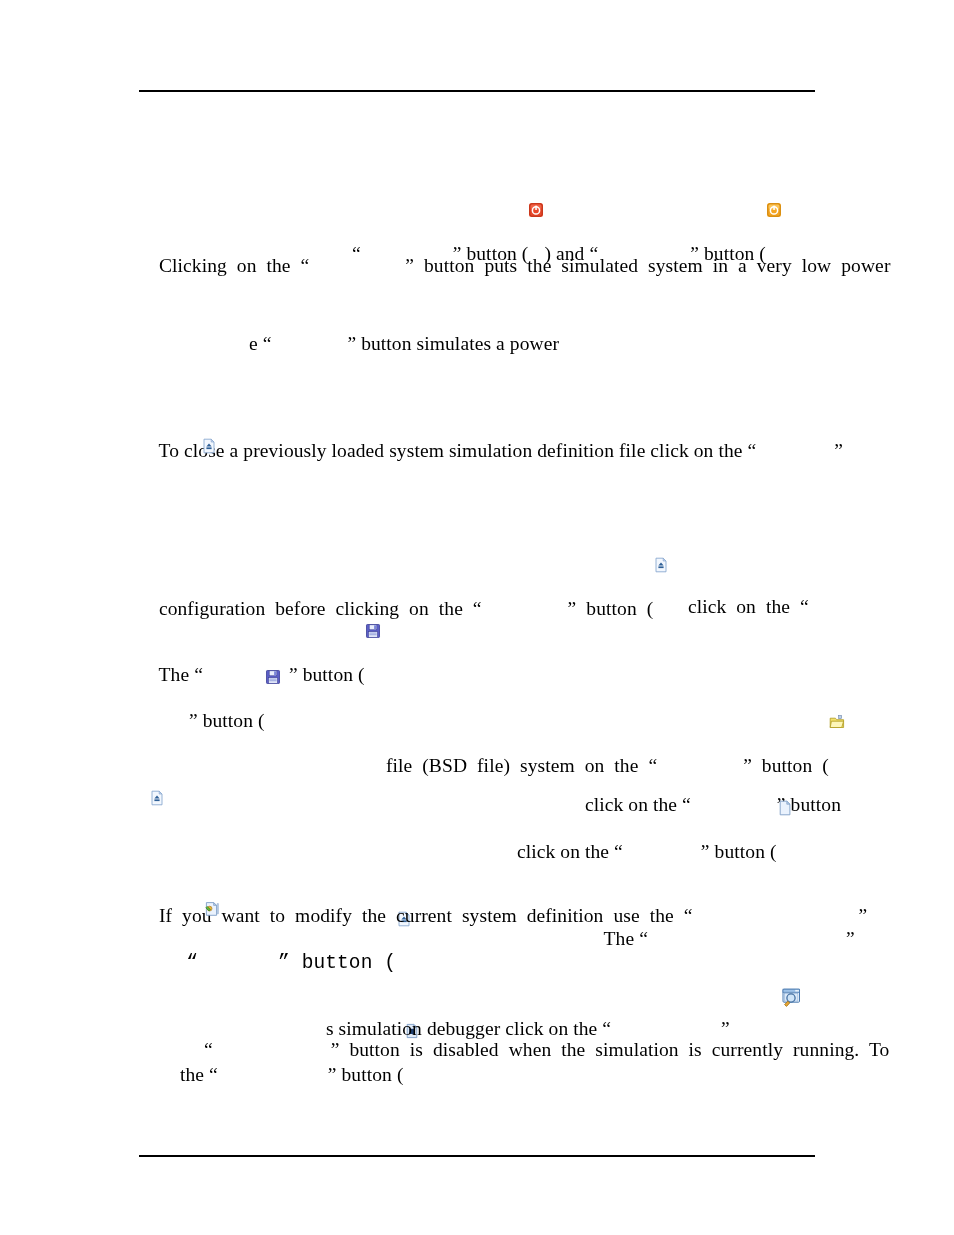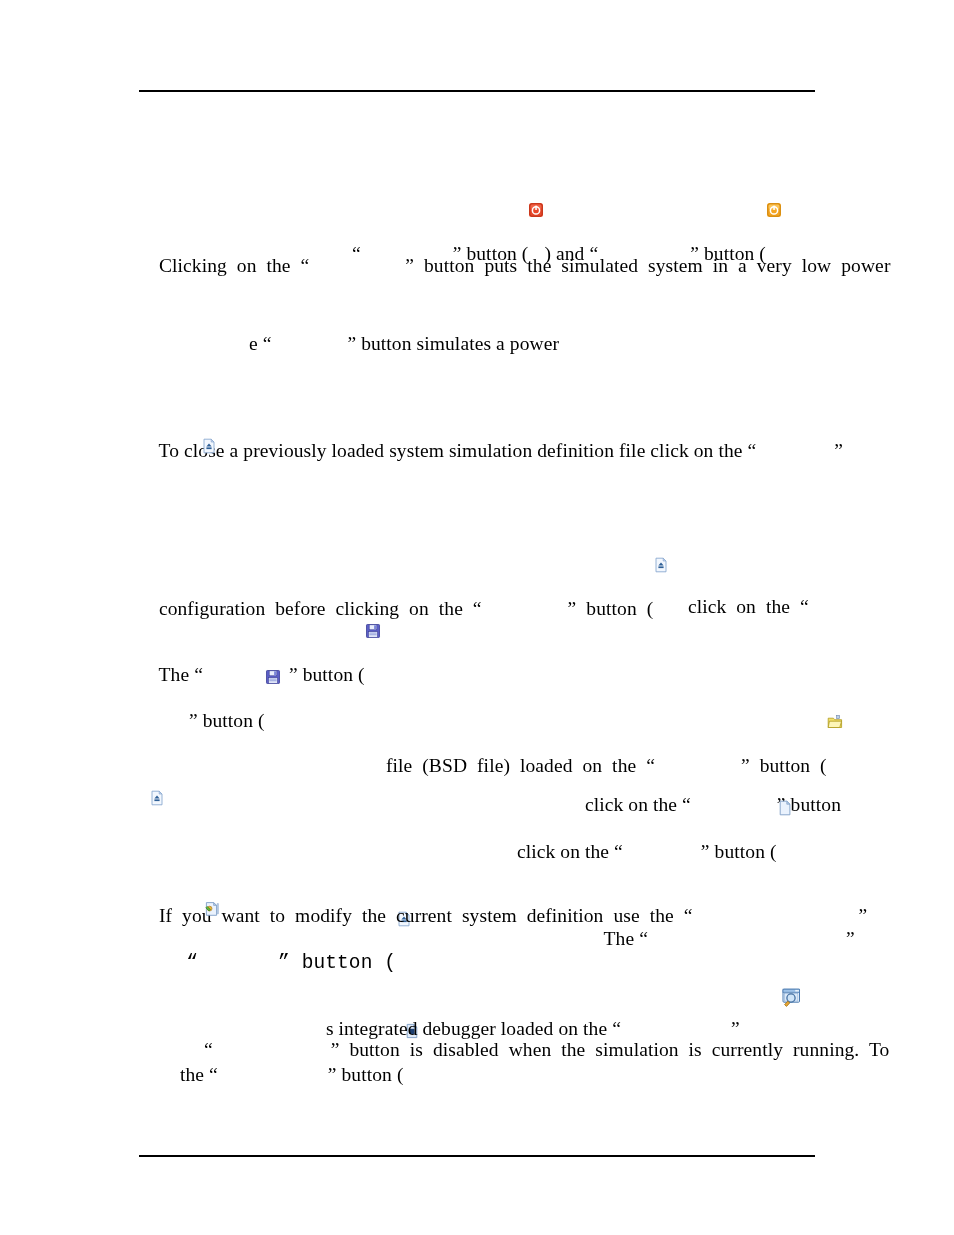--- a/index.html
+++ b/index.html
@@ -138,21 +138,21 @@
         <rect x="4.2" y="1.8" width="7.6" height="5" fill="#e9eefb" stroke="#3a3d96" stroke-width="0.6"></rect>
         <rect x="9.1" y="2.3" width="2" height="4" fill="#7a86d8"></rect>
         <rect x="3.4" y="8.6" width="9.2" height="5.9" fill="#dfe5f8" stroke="#3a3d96" stroke-width="0.6"></rect>
         <rect x="4.4" y="9.6" width="7.2" height="1" fill="#9aa6dd"></rect>
         <rect x="4.4" y="11.2" width="7.2" height="1" fill="#9aa6dd"></rect>
       </svg>
     </span>
   </div>
 
   <div class="line" style="left:366px; top:636px;">
-    <span class="seg">file  (BSD  file)  loaded  on  the  “</span><span class="gap-inline" style="width:86px;"></span><span class="seg">”  button  (</span><span class="ic">
+    <span class="seg">file  (BSD  file)  system  on  the  “</span><span class="gap-inline" style="width:86px;"></span><span class="seg">”  button  (</span><span class="ic">
       <svg viewBox="0 0 16 16">
         <path d="M1.2 4.2 h5.2 l1.3 1.5 h6.9 v7.8 H1.2 Z" fill="#f2e06a" stroke="#b09a1e" stroke-width="0.8"></path>
         <path d="M2.4 7.2 h12.2 l-1.9 6.3 H1.2 Z" fill="#fdf6b8" stroke="#b09a1e" stroke-width="0.8"></path>
         <rect x="9.6" y="1.4" width="3" height="3.2" fill="#bcd0ea" stroke="#6f86a8" stroke-width="0.6"></rect>
       </svg>
     </span>
   </div>
 
   <div class="line" style="left:565px; top:766px;">
     <span class="seg">click on the “</span><span class="gap-inline" style="width:86px;"></span><span class="seg">” button</span>
@@ -208,21 +208,21 @@
     <span class="seg">the “</span><span class="gap-inline" style="width:110px;"></span><span class="seg">” button (</span><span class="ic">
       <svg viewBox="0 0 16 16">
         <path d="M3.2 1.4 h6.4 L12.8 4.3 v10.3 H3.2 Z" fill="#dfeaf8" stroke="#7e9ec6" stroke-width="0.9"></path>
         <path d="M9.6 1.4 L12.8 4.3 h-3.2 Z" fill="#b9cfe9" stroke="#7e9ec6" stroke-width="0.7"></path>
         <rect x="5.3" y="5.8" width="5.2" height="5.2" fill="#1d3f72"></rect>
       </svg>
     </span>
   </div>
 
   <div class="line" style="left:306px; top:990px;">
-    <span class="seg">s integrated debugger loaded on the “</span><span class="gap-inline" style="width:110px;"></span><span class="seg">”</span>
+    <span class="seg">s simulation debugger click on the “</span><span class="gap-inline" style="width:110px;"></span><span class="seg">”</span>
   </div>
   <div class="ic-abs ic-win" style="left:781px; top:987px;">
     <svg viewBox="0 0 21 21">
       <rect x="2" y="2.2" width="16.5" height="13" rx="1" fill="#f4f9ff" stroke="#4a7ab0" stroke-width="1"></rect>
       <rect x="2" y="2.2" width="16.5" height="3.1" fill="#9fc3e8" stroke="#4a7ab0" stroke-width="0.8"></rect>
       <rect x="14.4" y="2.9" width="1.4" height="1.6" fill="#ffffff"></rect>
       <rect x="16.3" y="2.9" width="1.4" height="1.6" fill="#ffffff"></rect>
       <rect x="3.6" y="6.6" width="13.3" height="7.5" fill="#dbe9f8" stroke="#86abd4" stroke-width="0.6"></rect>
       <circle cx="10" cy="11" r="4.1" fill="#cfe4f7" stroke="#3d6b9e" stroke-width="1.3" opacity="0.95"></circle>
       <path d="M6.9 14.2 L3.6 17.6 l1.9 1.8 3.2 -3.4 Z" fill="#e8a838" stroke="#a06f10" stroke-width="0.8"></path>

